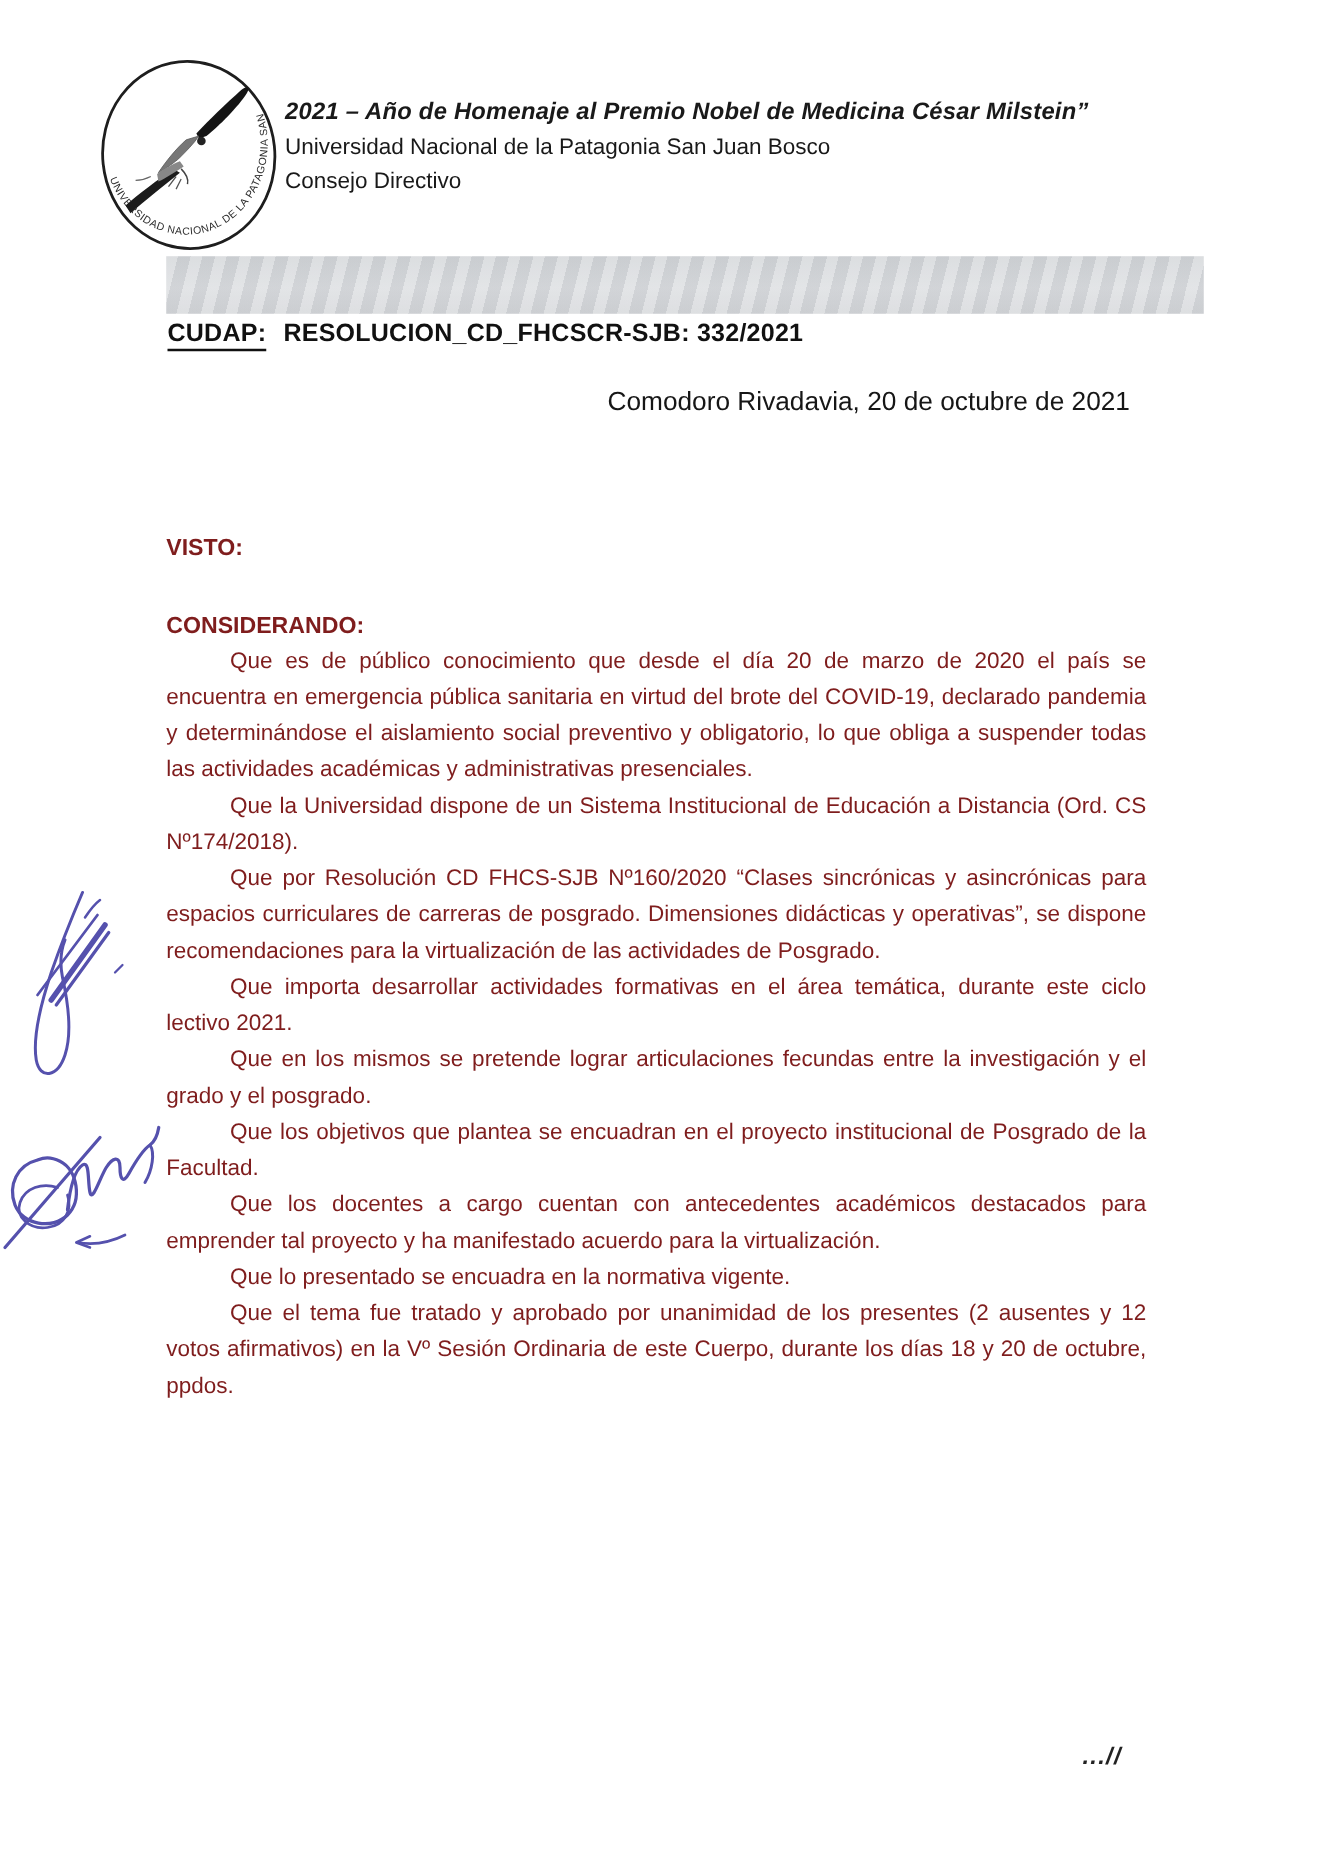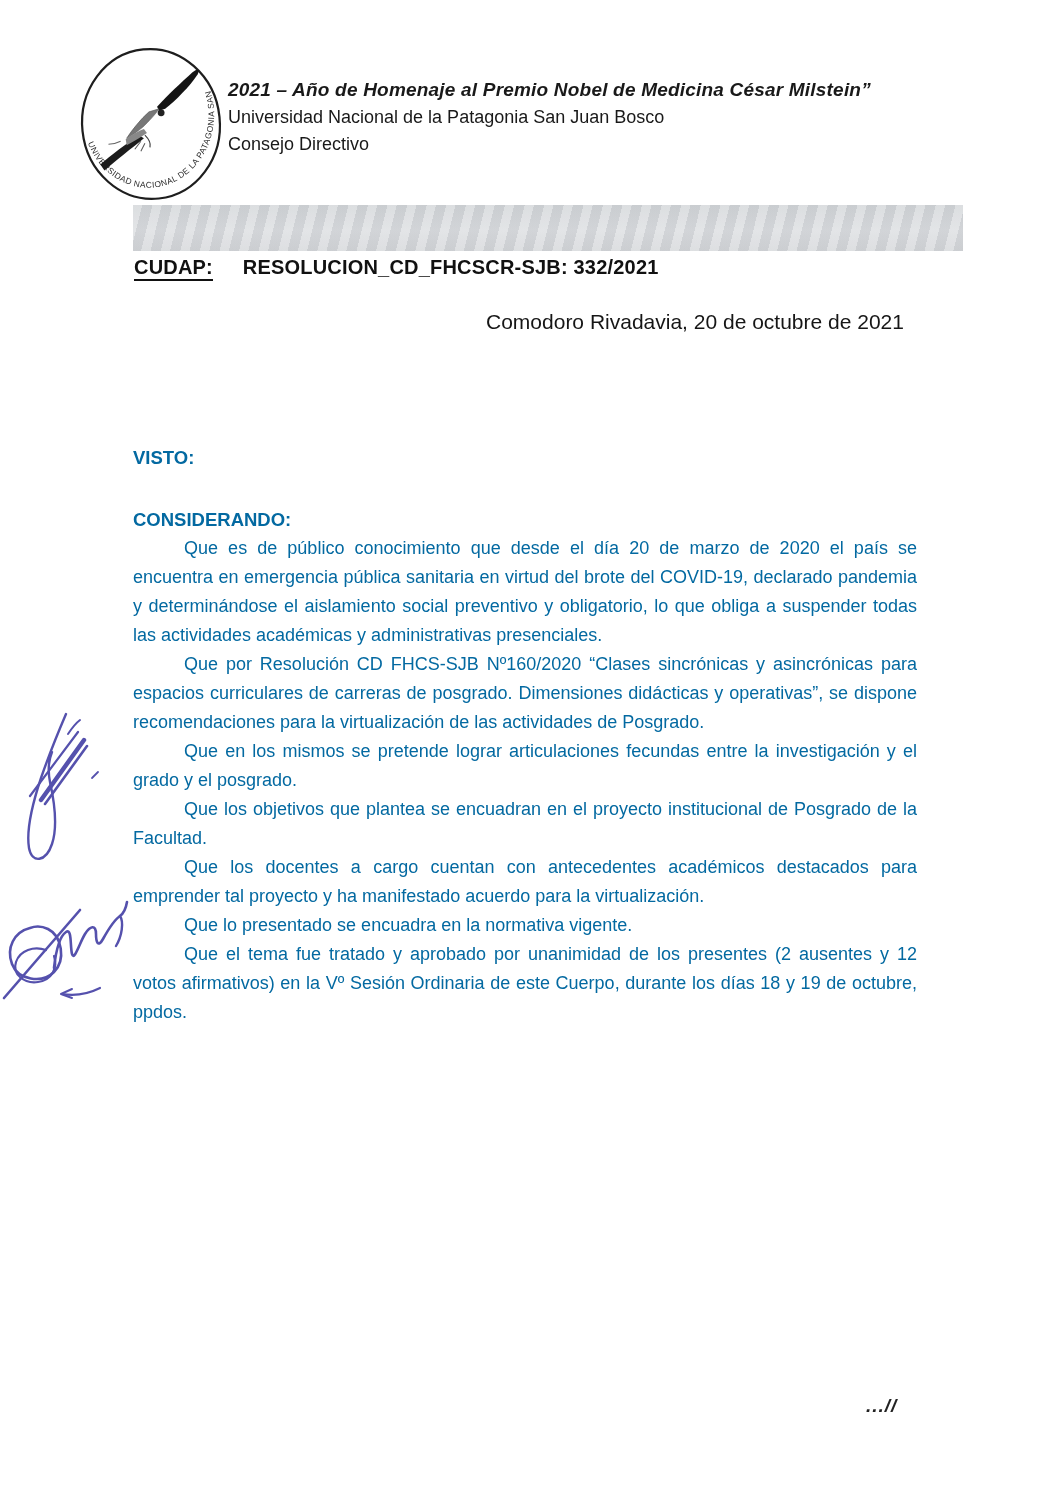--- a/index.html
+++ b/index.html
@@ -53,39 +53,39 @@
   
   .cudap {
     position:absolute;
     left:134px; top:256px;
     font-size:20px;
     font-weight:bold;
     color:#111;
     letter-spacing:.2px;
   }
   .cudap .cudap-label { border-bottom:2.5px solid #111; padding-bottom:1px; }
-  .cudap .cudap-number { margin-left:24px; }
+  .cudap .cudap-number { margin-left:8px; }
 
   
   .dateline {
     position:absolute;
     left:486px; top:310px;
     font-size:21px;
     color:#161616;
   }
 
   
   .body-text {
     position:absolute;
-    left:133px; top:443px;
+    left:133px; top:423px;
     width:784px;
     font-size:18px;
     line-height:29px;
     text-align:justify;
-    color:#0369a1;
+    color:#7f1d1d;
   }
   .section-heading {
     font-weight:bold;
     font-size:18.5px;
     text-align:left;
   }
   .considerando-heading { margin-top:33px; }
   .body-text p { margin:0; text-indent:51px; }
 
   
@@ -141,26 +141,28 @@
     <span class="cudap-label">CUDAP:</span>
     <span class="cudap-number">RESOLUCION_CD_FHCSCR-SJB: 332/2021</span>
   </div>
 
   <div class="dateline">Comodoro Rivadavia, 20 de octubre de 2021</div>
 
   <div class="body-text">
     <div class="section-heading">VISTO:</div>
     <div class="section-heading considerando-heading">CONSIDERANDO:</div>
     <p>Que es de público conocimiento que desde el día 20 de marzo de 2020 el país se encuentra en emergencia pública sanitaria en virtud del brote del COVID-19, declarado pandemia y determinándose el aislamiento social preventivo y obligatorio, lo que obliga a suspender todas las actividades académicas y administrativas presenciales.</p>
+    <p>Que la Universidad dispone de un Sistema Institucional de Educación a Distancia (Ord. CS Nº174/2018).</p>
     <p>Que por Resolución CD FHCS-SJB Nº160/2020 “Clases sincrónicas y asincrónicas para espacios curriculares de carreras de posgrado. Dimensiones didácticas y operativas”, se dispone recomendaciones para la virtualización de las actividades de Posgrado.</p>
+    <p>Que importa desarrollar actividades formativas en el área temática, durante este ciclo lectivo 2021.</p>
     <p>Que en los mismos se pretende lograr articulaciones fecundas entre la investigación y el grado y el posgrado.</p>
     <p>Que los objetivos que plantea se encuadran en el proyecto institucional de Posgrado de la Facultad.</p>
     <p>Que los docentes a cargo cuentan con antecedentes académicos destacados para emprender tal proyecto y ha manifestado acuerdo para la virtualización.</p>
     <p>Que lo presentado se encuadra en la normativa vigente.</p>
-    <p>Que el tema fue tratado y aprobado por unanimidad de los presentes (2 ausentes y 12 votos afirmativos) en la Vº Sesión Ordinaria de este Cuerpo, durante los días 18 y 19 de octubre, ppdos.</p>
+    <p>Que el tema fue tratado y aprobado por unanimidad de los presentes (2 ausentes y 12 votos afirmativos) en la Vº Sesión Ordinaria de este Cuerpo, durante los días 18 y 20 de octubre, ppdos.</p>
   </div>
 
   <svg class="sig1" viewBox="0 0 110 182">
     <g fill="none" stroke="#5551ad" stroke-linecap="round" stroke-linejoin="round">
       <path d="M58,14 C52,28 42,52 33,78 C25,102 18,130 21,148 C24,164 38,162 44,144 C50,126 46,100 42,82 C40,72 40,62 44,52" stroke-width="2.4"></path>
       <path d="M22,96 L70,32" stroke-width="2.2"></path>
       <path d="M33,100 L76,40" stroke-width="4.4"></path>
       <path d="M37,104 L79,46" stroke-width="2.6"></path>
       <path d="M60,34 C64,28 68,23 72,20" stroke-width="2"></path>
       <path d="M84,78 L90,72" stroke-width="1.8"></path>

